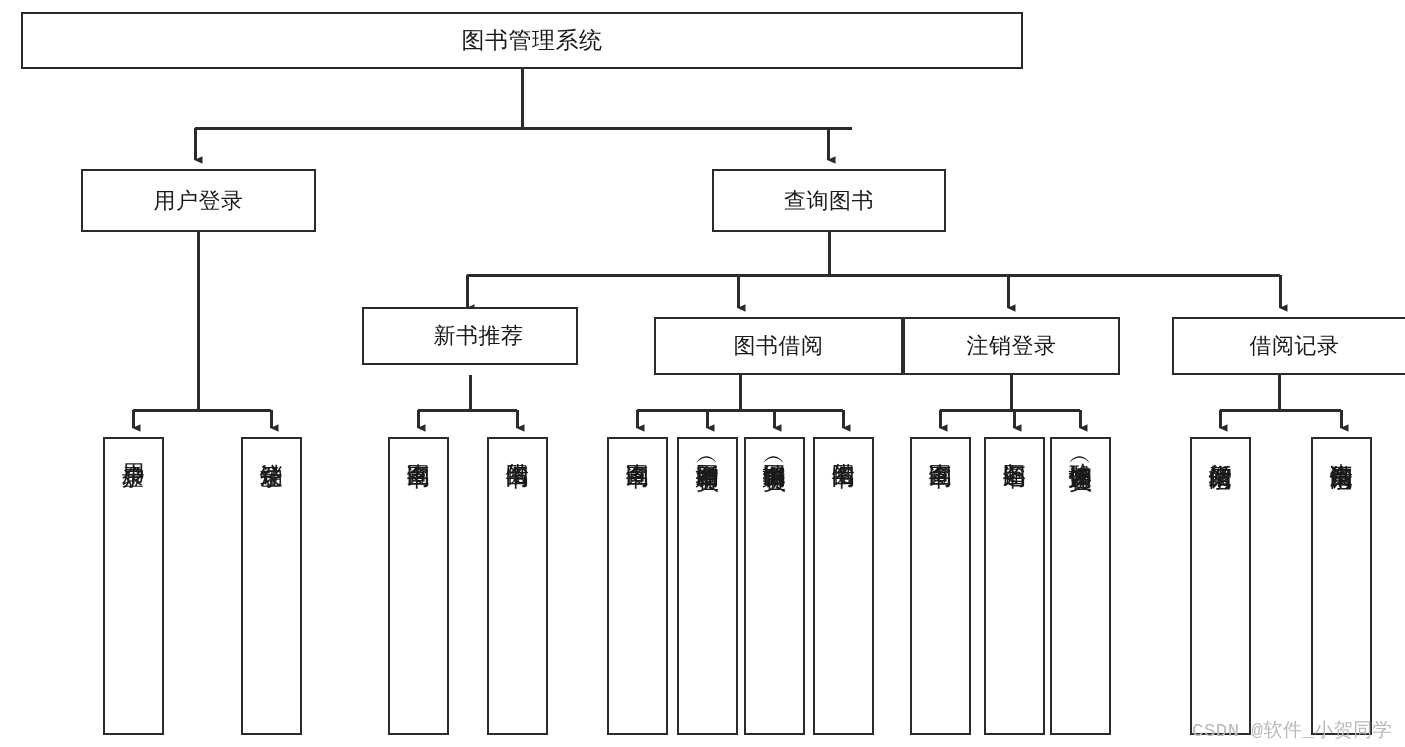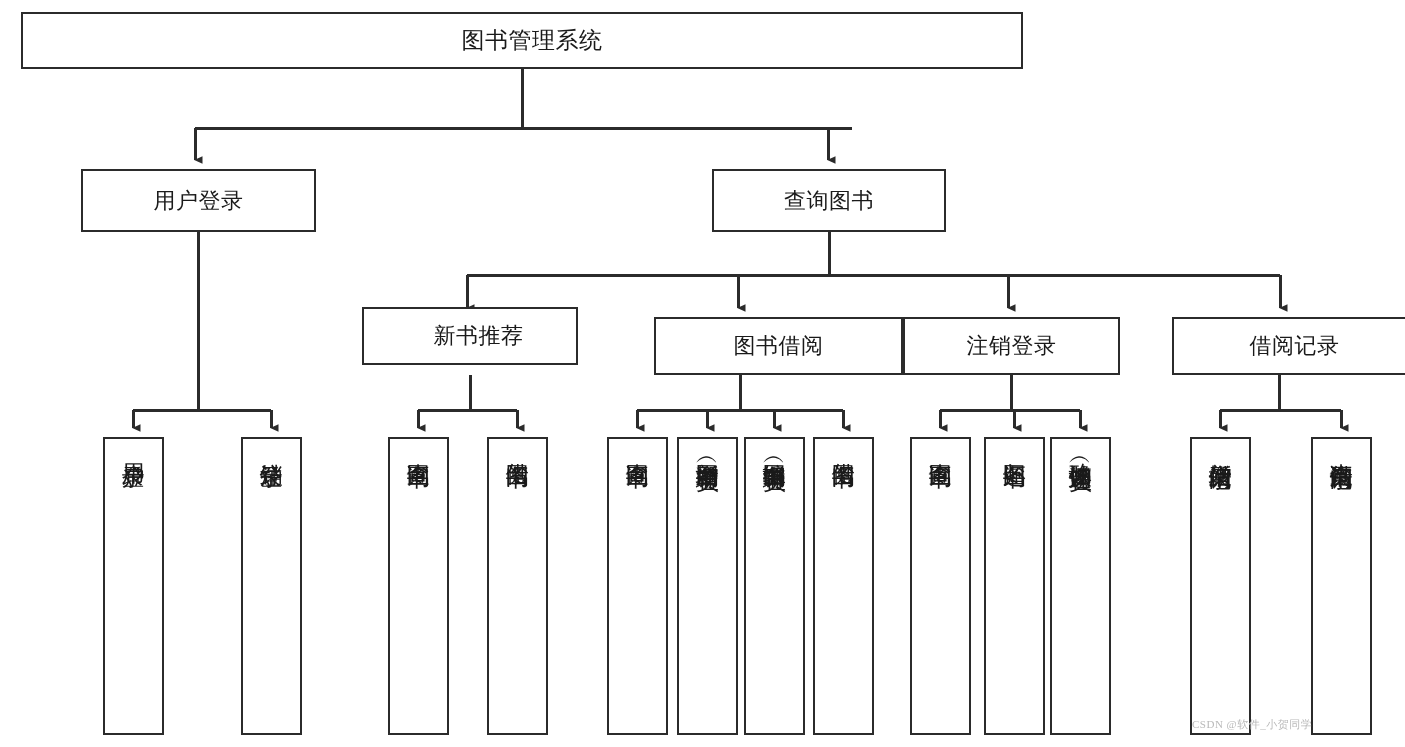--- a/index.html
+++ b/index.html
@@ -57,24 +57,24 @@
   .node.v .label {
     writing-mode: vertical-rl;
     text-orientation: upright;
     font-size: 23px;
     line-height: 1.06;
     letter-spacing: 1px;
     white-space: nowrap;
   }
   .watermark {
     position: absolute;
-    font-size: 11px;
+    font-size: 19px;
     color: #b9b9b9;
     white-space: nowrap;
-    font-family: Liberation Serif, serif;
+    font-family: Liberation Mono, monospace;
     letter-spacing: 0.5px;
   }
 </style>
 </head>
 <body>
 
 <div id="canvas">
 
   <svg class="wires" viewBox="0 0 1405 747" xmlns="http://www.w3.org/2000/svg">
     <defs>

